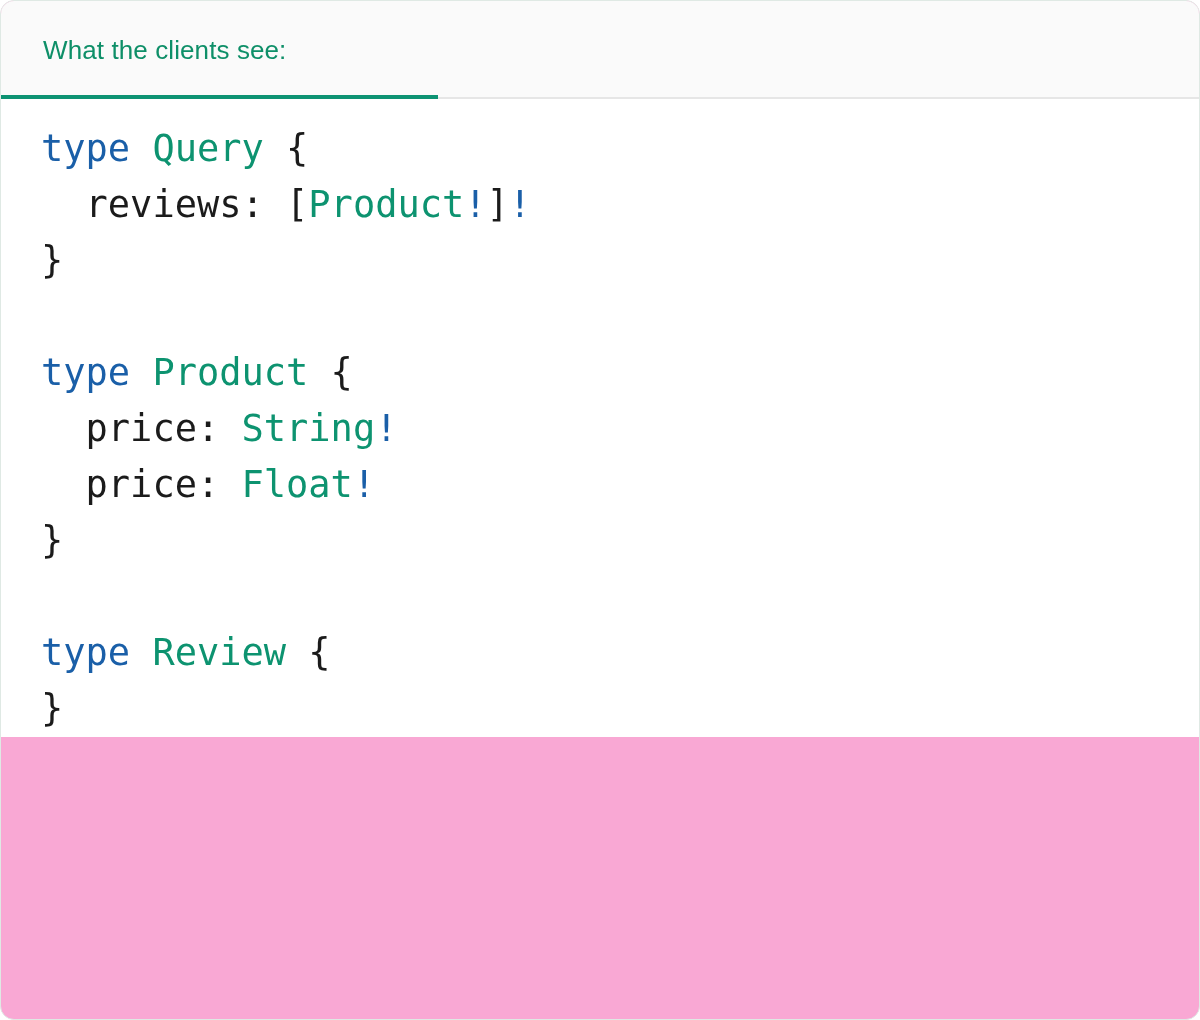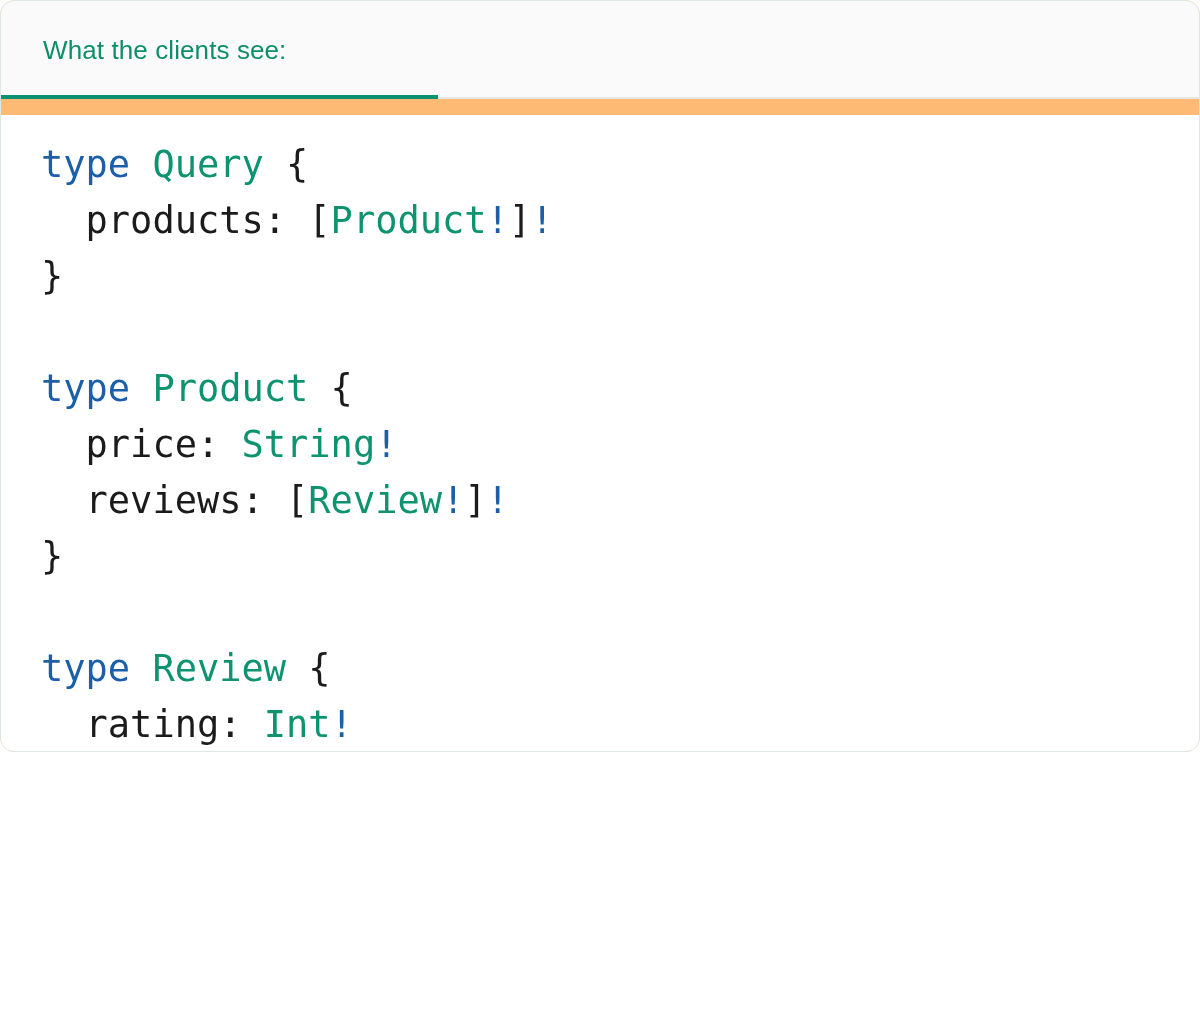--- a/index.html
+++ b/index.html
@@ -11,22 +11,22 @@
     width: 1200px;
     height: 1020px;
     font-family: "Liberation Sans", sans-serif;
     overflow: hidden;
   }
 
   .card {
     position: relative;
     box-sizing: border-box;
     width: 1200px;
-    height: 752px;
-    background: #fdba74;
+    height: 1020px;
+    background: #f9a8d4;
     border: 1px solid #dfe9e4;
     border-radius: 14px;
     overflow: hidden;
   }
 
   
   .tabbar {
     position: relative;
     box-sizing: border-box;
     height: 98px;
@@ -69,21 +69,20 @@
     height: 4px;
     background: #0d9373;
     border-radius: 0;
   }
 
   
   .code {
     box-sizing: border-box;
     padding: 22px 0 0 40px;
     background: #ffffff;
-    margin-top: 16px;
   }
   .code-line {
     font-family: "DejaVu Sans Mono", "Liberation Mono", monospace;
     font-size: 37px;
     line-height: 56px;
     height: 56px;
     white-space: pre;
     color: #1b1b1b;
     letter-spacing: 0px;
   }
@@ -103,26 +102,25 @@
   <div class="tabbar">
     <div class="tabbar-rule"></div>
     <button class="tab">
       <span class="tab-label">What the clients see:</span>
       <span class="tab-underline"></span>
     </button>
   </div>
 
   <div class="code" id="code-block">
       <div class="code-line"><span class="tok-keyword">type</span><span class="tok-punct"> </span><span class="tok-typename">Query</span><span class="tok-punct"> </span><span class="tok-punct">{</span></div>
-      <div class="code-line"><span class="tok-field">  products</span><span class="tok-punct">: </span><span class="tok-punct">[</span><span class="tok-type">Product</span><span class="tok-bang">!</span><span class="tok-punct">]</span><span class="tok-bang">!</span></div>
+      <div class="code-line"><span class="tok-field">  reviews</span><span class="tok-punct">: </span><span class="tok-punct">[</span><span class="tok-type">Product</span><span class="tok-bang">!</span><span class="tok-punct">]</span><span class="tok-bang">!</span></div>
       <div class="code-line"><span class="tok-punct">}</span></div>
       <div class="code-line"><span class="tok-punct"> </span></div>
       <div class="code-line"><span class="tok-keyword">type</span><span class="tok-punct"> </span><span class="tok-typename">Product</span><span class="tok-punct"> </span><span class="tok-punct">{</span></div>
       <div class="code-line"><span class="tok-field">  price</span><span class="tok-punct">: </span><span class="tok-type">String</span><span class="tok-bang">!</span></div>
-      <div class="code-line"><span class="tok-field">  reviews</span><span class="tok-punct">: </span><span class="tok-punct">[</span><span class="tok-type">Review</span><span class="tok-bang">!</span><span class="tok-punct">]</span><span class="tok-bang">!</span></div>
+      <div class="code-line"><span class="tok-field">  price</span><span class="tok-punct">: </span><span class="tok-type">Float</span><span class="tok-bang">!</span></div>
       <div class="code-line"><span class="tok-punct">}</span></div>
       <div class="code-line"><span class="tok-punct"> </span></div>
       <div class="code-line"><span class="tok-keyword">type</span><span class="tok-punct"> </span><span class="tok-typename">Review</span><span class="tok-punct"> </span><span class="tok-punct">{</span></div>
-      <div class="code-line"><span class="tok-field">  rating</span><span class="tok-punct">: </span><span class="tok-type">Int</span><span class="tok-bang">!</span></div>
       <div class="code-line"><span class="tok-punct">}</span></div>
     </div>
 
 </div>
 
 </body></html>

